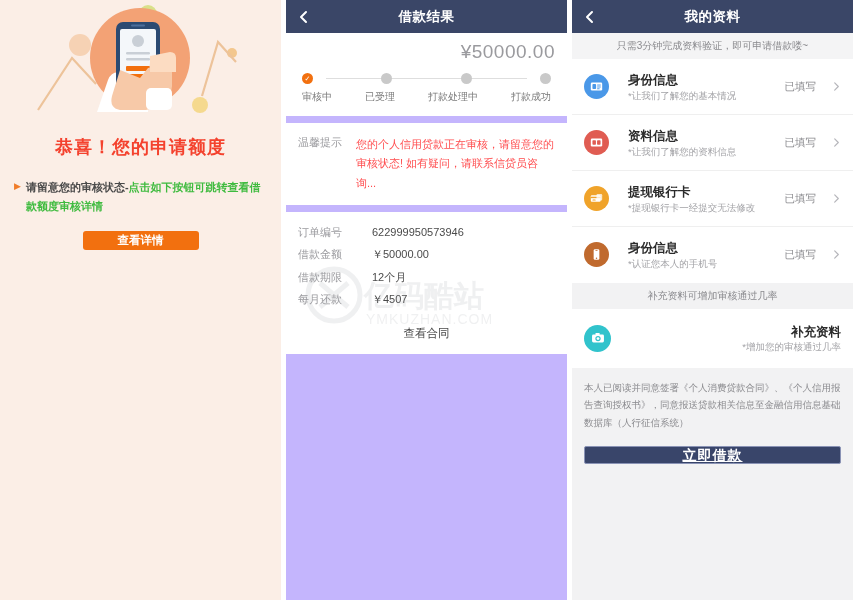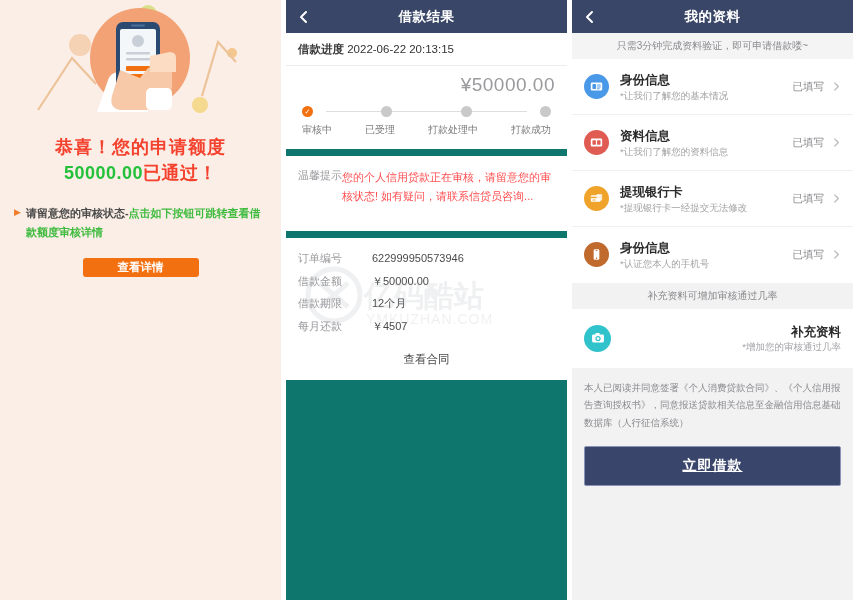--- a/index.html
+++ b/index.html
@@ -36,67 +36,67 @@
 
   
   .hdr {
     height:33px; background:#3a4667; color:#fff;
     display:flex; align-items:center; position:relative;
   }
   .hdr .back { position:absolute; left:11px; top:50%; transform:translateY(-50%); width:14px; height:14px; }
   .hdr .ttl { flex:1; text-align:center; font-size:13.5px; font-weight:700; letter-spacing:.5px;}
 
   
-  .p2 { background:#0f766e; }
+  .p2 { background:#c4b5fd; }
   .card { background:#fff; }
   .prog-title { padding:9px 12px 8px 12px; font-size:11.5px; color:#3b3b3b; font-weight:700; border-bottom:1px solid #ececec; }
   .prog-title .date { font-weight:400; color:#333; }
   .amt-row { text-align:right; padding:8px 12px 2px 12px; font-size:19px; color:#9a9a9e; letter-spacing:.5px; font-weight:400;}
   .stepper { padding:6px 16px 12px 16px; }
   .step-line { position:relative; height:14px; display:flex; align-items:center; }
   .step-line .bar { position:absolute; left:24px; right:24px; height:1px; background:#dedede; top:50%;}
   .dots { position:relative; display:flex; justify-content:space-between; width:100%; }
   .dot { width:11px; height:11px; border-radius:50%; background:#c9c9c9; position:relative; z-index:2;}
   .dot.active { background:#f2700f; }
   .dot.active:after{
      content:"✓"; position:absolute; left:0; top:0; width:11px; height:11px;
      font-size:7px; color:#fff; text-align:center; line-height:11px; font-weight:700;
   }
   .steplabels { display:flex; justify-content:space-between; margin-top:5px; }
   .steplabels span { font-size:10px; color:#7b7b7b; }
-  .tip-card { margin-top:7px; background:#fff; padding:12px; display:flex; min-height:75px;}
+  .tip-card { margin-top:7px; background:#fff; padding:12px; display:flex; gap:14px; min-height:75px;}
   .tip-label { font-size:11px; color:#9a9a9e; flex:0 0 auto; }
   .tip-text { font-size:11px; color:#ff4d4f; line-height:1.75; }
   .det-card { margin-top:7px; background:#fff; }
   .det-title { padding:10px 12px 9px 12px; font-size:11.5px; color:#3b3b3b; font-weight:700; border-bottom:1px solid #ececec;}
   .det-body { padding:9px 12px 6px 12px; }
   .det-row { display:flex; font-size:11px; line-height:2.05; }
   .det-k { width:74px; color:#9a9a9e; }
   .det-v { color:#4a4a4a; }
   .contract { text-align:center; font-size:11.5px; color:#4a4a4a; padding:9px 0 13px 0; cursor:pointer;}
   .wm { position:absolute; left:0; top:0; width:100%; height:100%; pointer-events:none; }
 
   
   .p3 { background:#f2f2f3; }
   .sub-bar { height:26px; background:#f4f4f5; display:flex; align-items:center; justify-content:center;
              font-size:10px; color:#8a8a8e; }
   .list { background:#fff; }
-  .li { display:flex; align-items:center; padding:11px 12px; border-bottom:1px solid #efefef; cursor:pointer;}
+  .li { display:flex; align-items:center; padding:11px 12px; border-bottom:1px solid #efefef; cursor:pointer;gap:8px;}
   .li:last-child { border-bottom:none; }
   .ic { width:25px; height:25px; border-radius:50%; flex:0 0 auto; margin-right:11px; display:flex; align-items:center; justify-content:center;}
   .li-txt { flex:1; }
   .li-t { font-size:12.5px; color:#2b2b2b; font-weight:700; line-height:1.35;}
   .li-s { font-size:9.5px; color:#a3a3a7; line-height:1.5; }
   .li-st { font-size:10.5px; color:#8a8a8e; margin-right:8px; }
   .chev { width:9px; height:9px; }
   .band { height:26px; background:#f2f2f3; display:flex; align-items:center; justify-content:center;
           font-size:10px; color:#8a8a8e; }
   .agree { padding:11px 12px 0 12px; font-size:9.5px; color:#8a8a8e; line-height:1.85; }
   .btn-loan {
-    display:block; margin:15px 12px 0 12px; height:40px; width:calc(100% - 24px);
+    display:block; margin:15px 12px 0 12px; height:18px; width:calc(100% - 24px);
     background:#39456a; color:#fff; border:1px solid #8a93b5; border-radius:2px;
     font-size:14px; font-weight:700; letter-spacing:1px; cursor:pointer;
     text-decoration:underline; font-family:"Liberation Sans",sans-serif;
   }
 </style>
 </head>
 <body>
 
 <div class="panel p1">
   <div class="illus-wrap">
@@ -119,23 +119,20 @@
       <rect x="126" y="74" width="18" height="4" rx="1" fill="#f2700f"></rect>
       <path d="M120 70 L112 96 Q109 108 120 110 L146 110 Q158 108 158 96 L156 74 Q154 66 148 68 L140 78 Z" fill="#f7c9a8"></path>
       <path d="M150 62 L166 58 Q172 58 172 64 L172 86 Q172 94 163 96 L148 96 Z" fill="#f7c9a8"></path>
       <path d="M150 56 L170 52 Q176 52 176 58 L176 72 L150 72 Z" fill="#fcdcc2"></path>
       <rect x="146" y="88" width="26" height="22" rx="5" fill="#ffffff"></rect>
     </svg>
   </div>
 
   <div class="congrats">
     <div class="l1">恭喜！您的申请额度</div>
-    <div class="l2">
-      <span class="amt-green">50000.00</span><span class="amt-red">已通过！</span>
-    </div>
   </div>
 
   <div class="note">
     <span class="tri">▶</span>
     <span>
       <span class="note-dark">请留意您的审核状态-</span><span class="note-green">点击如下按钮可跳转查看借款额度审核详情</span>
     </span>
   </div>
 
   <button class="btn-detail">查看详情</button>
@@ -143,24 +140,20 @@
 
 <div class="panel p2">
   <div class="hdr">
     <svg class="back" viewBox="0 0 14 14">
         <polyline points="9,2 4,7 9,12" fill="none" stroke="#fff" stroke-width="2" stroke-linecap="round" stroke-linejoin="round"></polyline>
       </svg>
     <div class="ttl">借款结果</div>
   </div>
 
   <div class="card">
-    <div class="prog-title">
-      <span>借款进度</span>
-      <span class="date">2022-06-22 20:13:15</span>
-    </div>
     <div class="amt-row">¥50000.00</div>
     <div class="stepper">
       <div class="step-line">
         <div class="bar"></div>
         <div class="dots">
           <span class="dot active"></span>
           <span class="dot"></span>
           <span class="dot"></span>
           <span class="dot"></span>
         </div>

